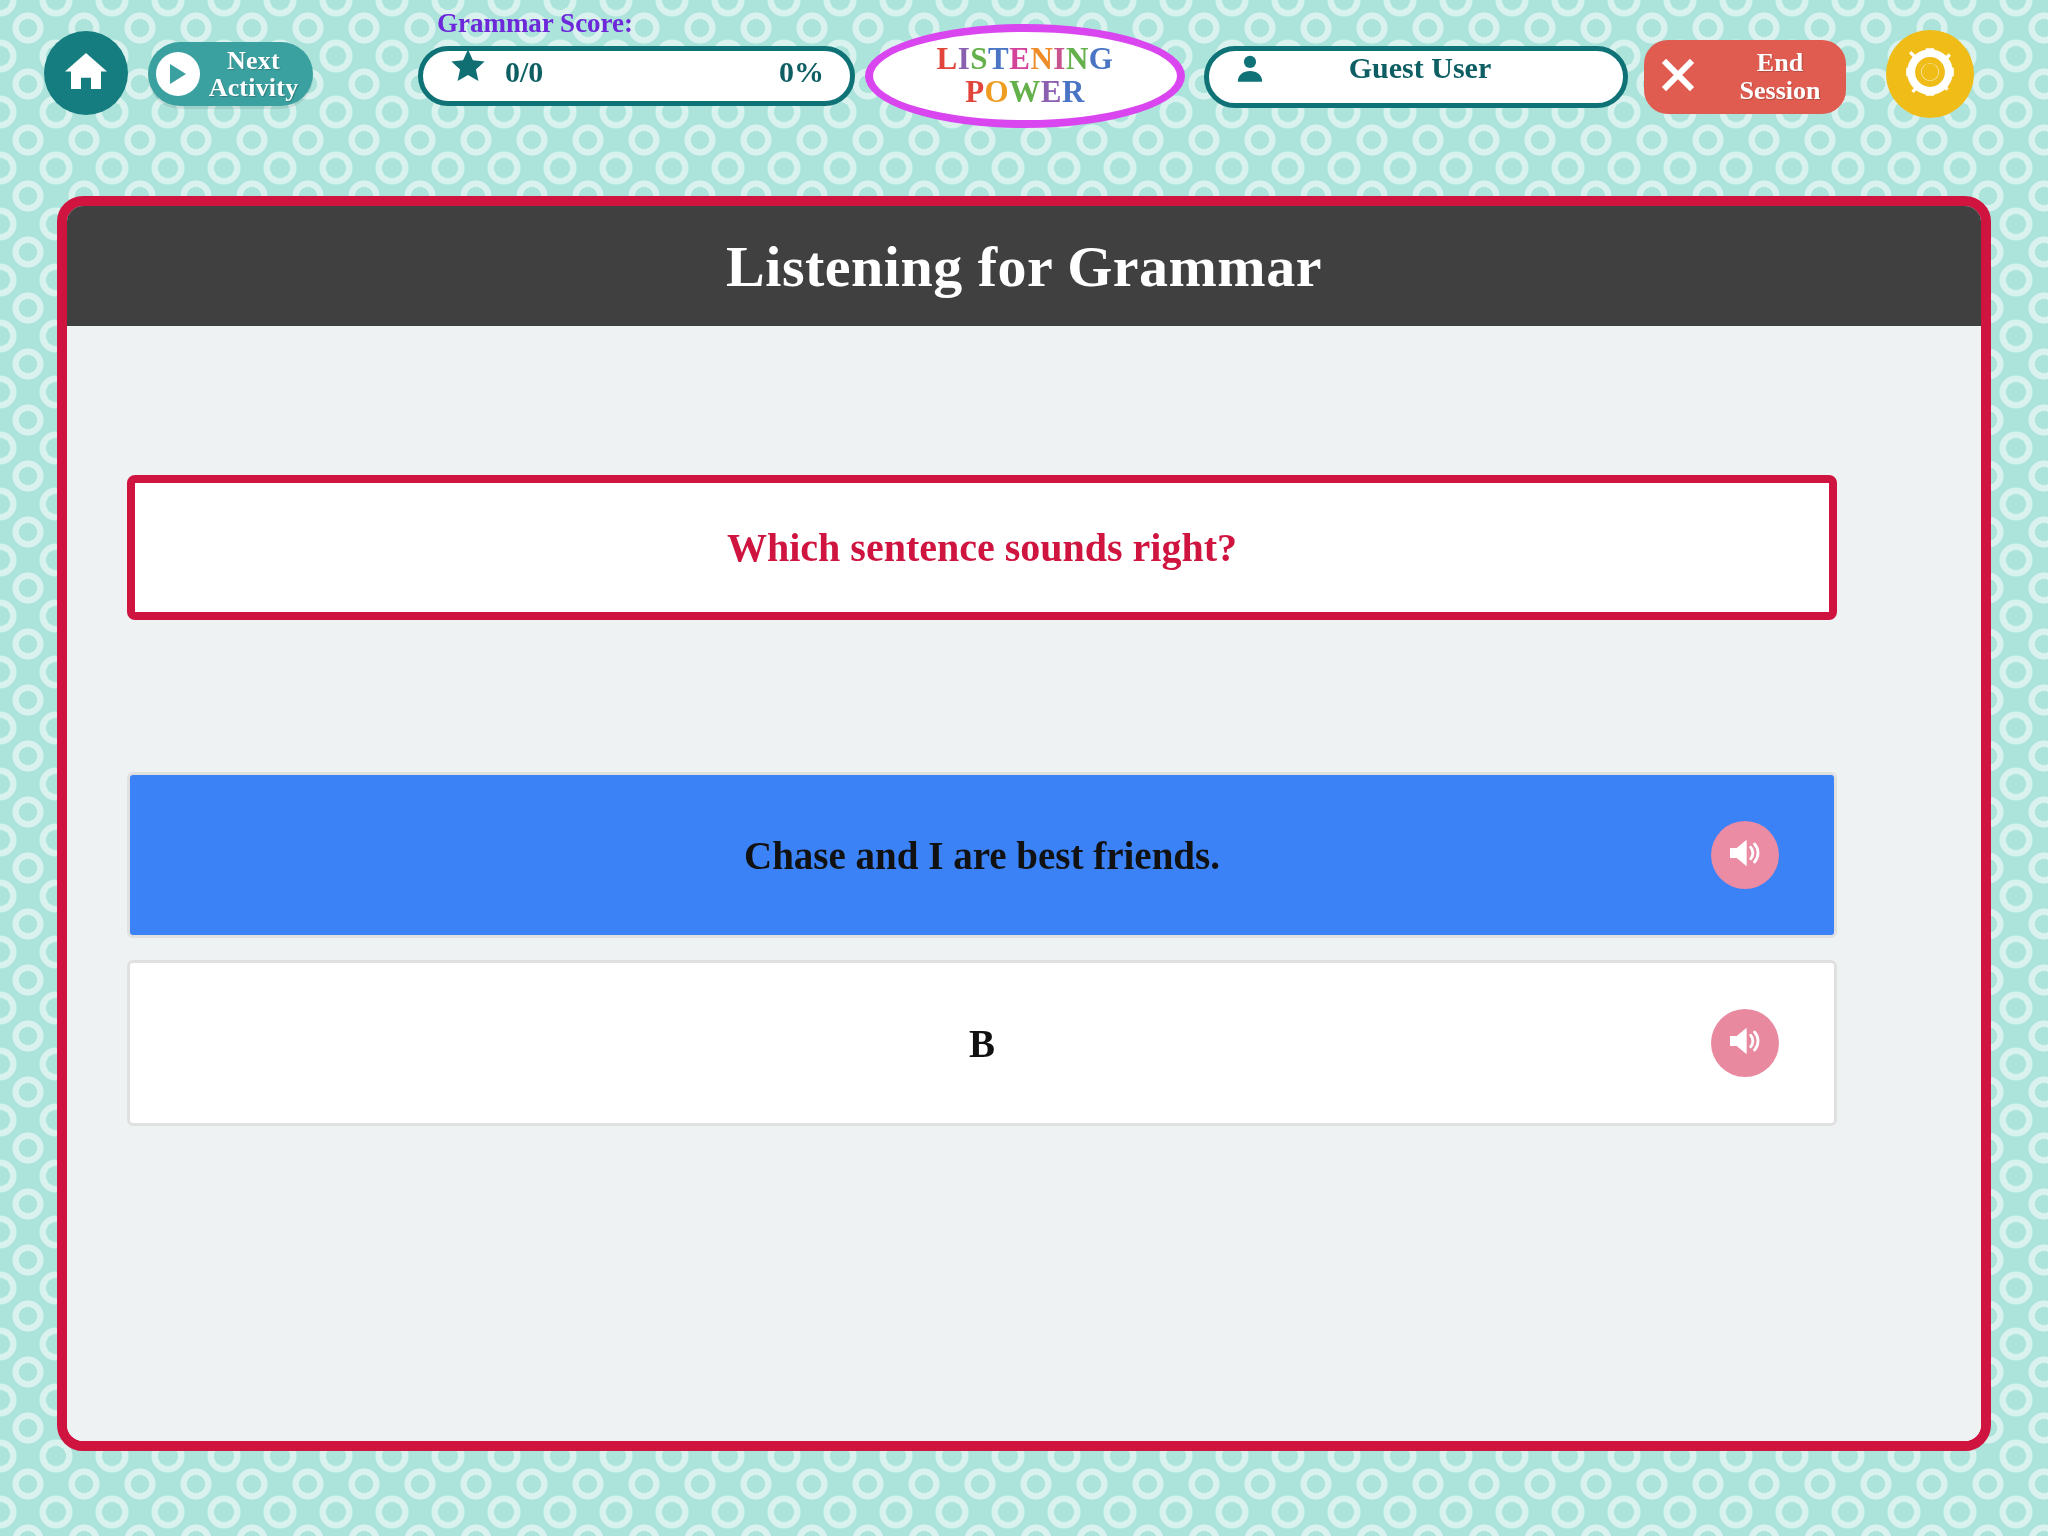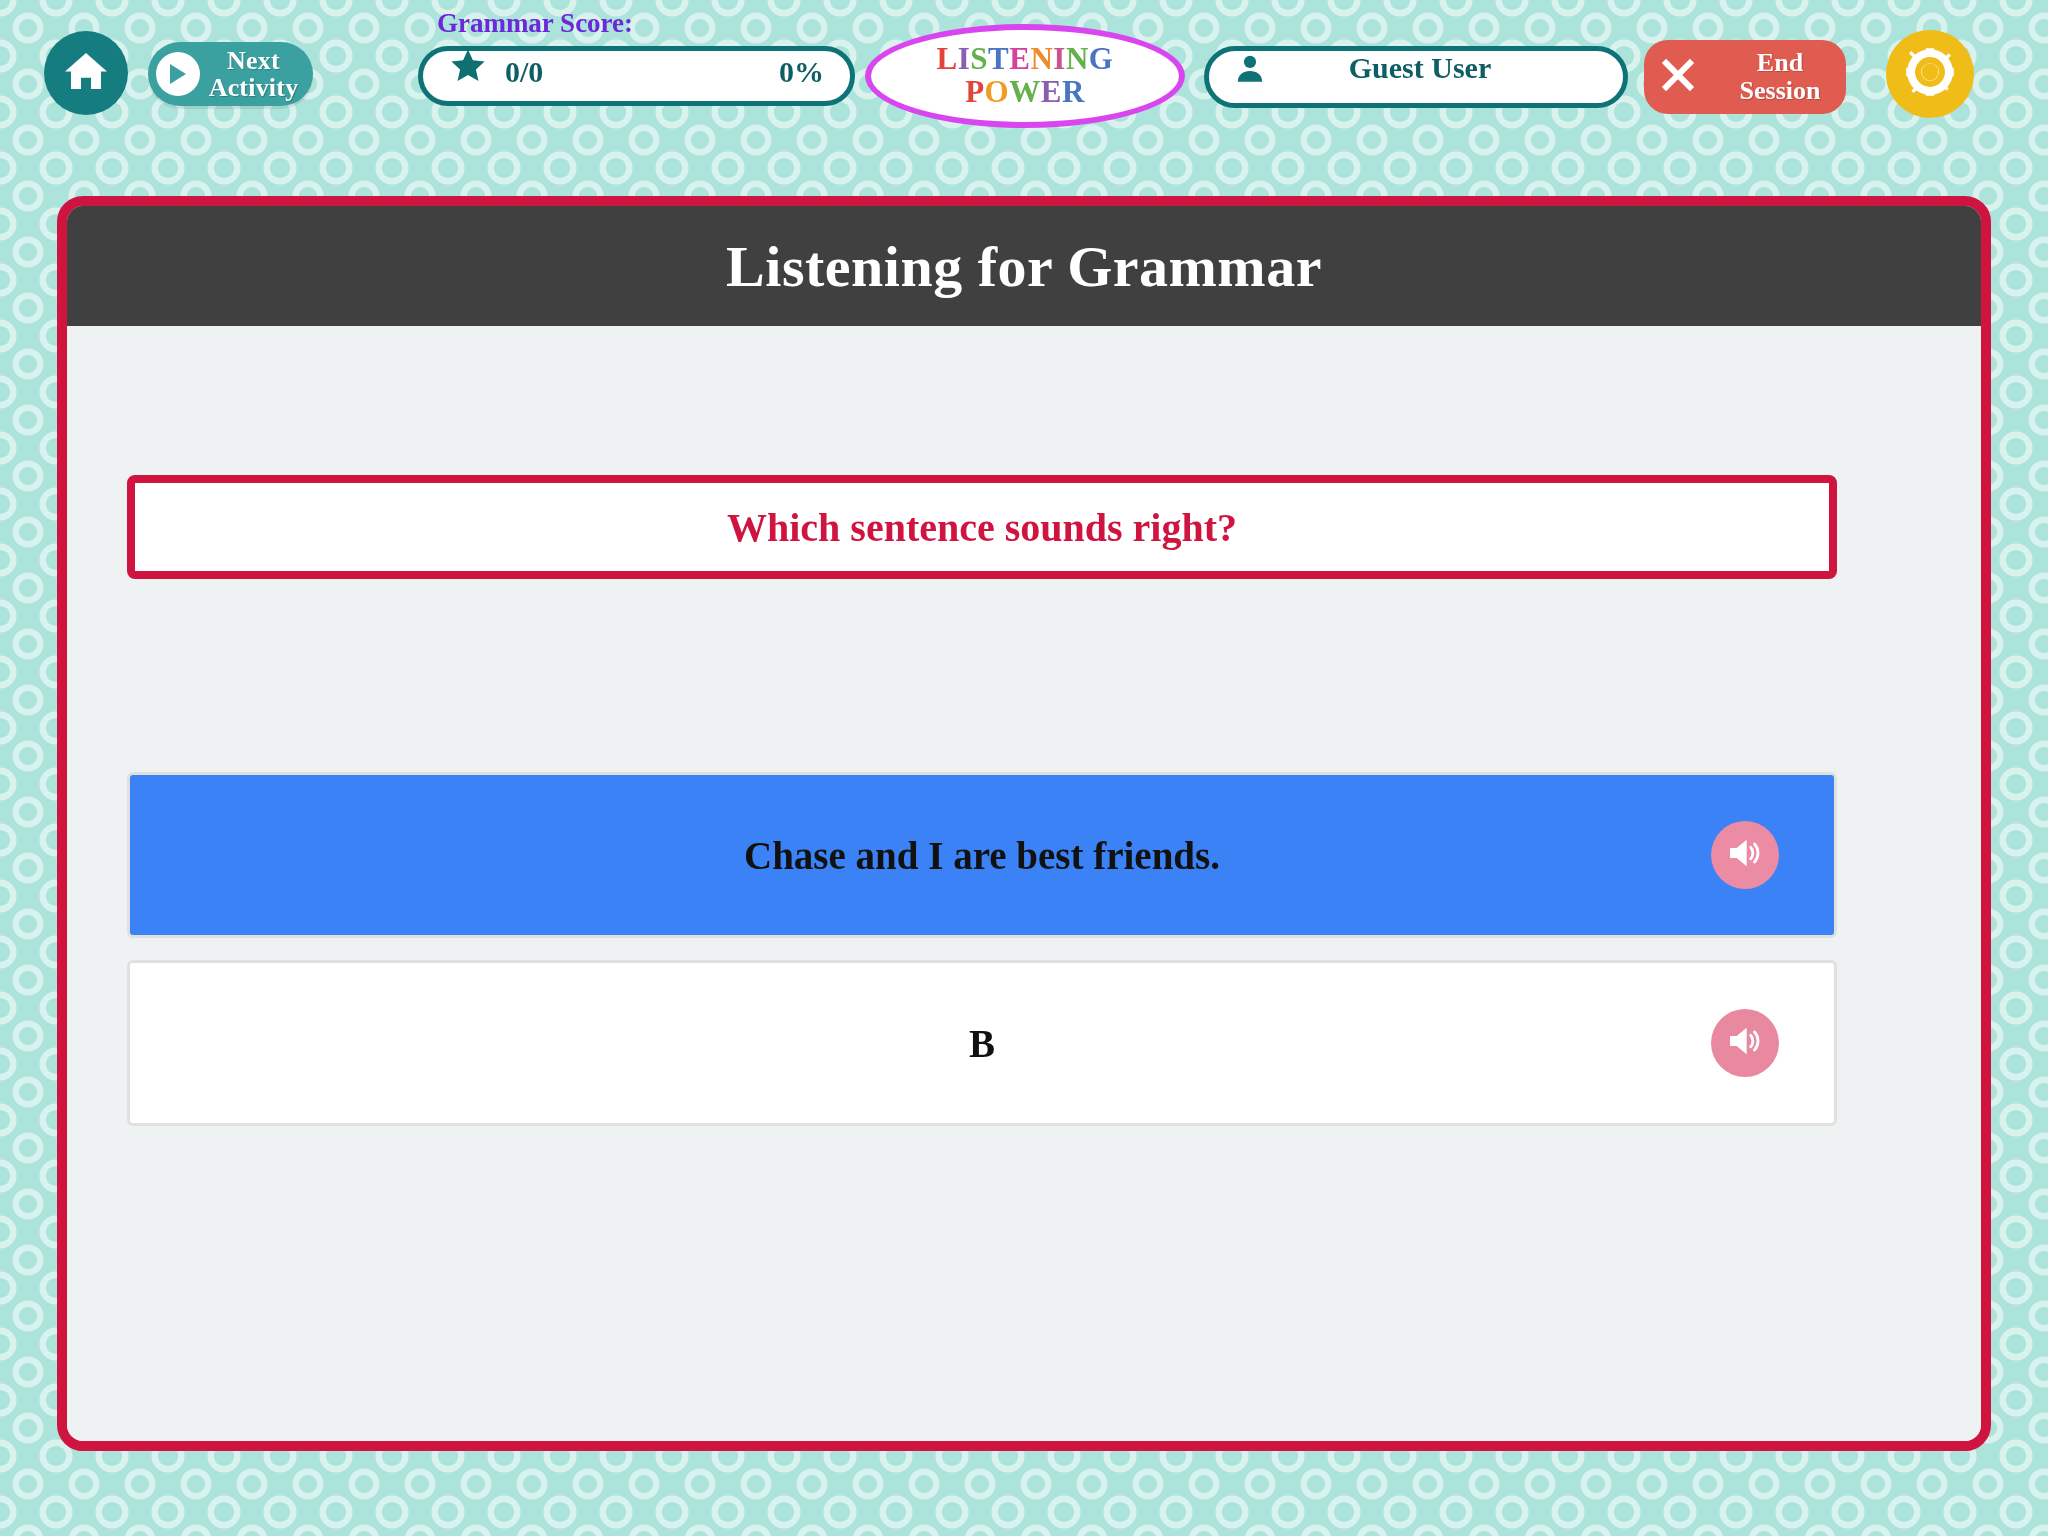--- a/index.html
+++ b/index.html
@@ -54,21 +54,21 @@
   .score-pill{
     position:absolute;left:418px;top:46px;width:437px;height:60px;
     background:#ffffff;border:5px solid #0f7277;border-radius:32px;
     display:flex;align-items:flex-end;box-sizing:border-box;padding:12px 26px;
   }
   .score-pill .star{flex:0 0 auto;margin-right:18px;}
   .score-frac{color:#0e5f63;font-weight:bold;font-size:30px;flex:1;}
   .score-pct{color:#0e5f63;font-weight:bold;font-size:30px;}
   .logo-oval{
     position:absolute;left:865px;top:24px;width:320px;height:104px;
-    background:#ffffff;border:6px solid #d946ef;border-radius:50%/50%;
+    background:#ffffff;border:8px solid #d946ef;border-radius:50%/50%;
     box-sizing:border-box;display:flex;flex-direction:column;
     align-items:center;justify-content:center;line-height:1.05;
   }
   .logo-oval .logo-line{font-weight:bold;font-size:31px;letter-spacing:.5px;}
   .user-pill{
     position:absolute;left:1204px;top:46px;width:424px;height:62px;
     background:#ffffff;border:5px solid #0f7277;border-radius:34px;
     display:flex;align-items:flex-start;box-sizing:border-box;padding:0 24px;cursor:pointer;
   }
   .user-pill .user-name{
@@ -103,21 +103,21 @@
   .hear-again{
     position:absolute;left:24px;top:25px;width:300px;height:76px;
     background:#a9cade;border-radius:38px;display:flex;align-items:center;cursor:pointer;
   }
   .hear-again .ha-label{
     color:#ffffff;font-weight:bold;font-size:33px;margin-left:8px;
     text-shadow:1px 1px 1px rgba(0,0,0,.12);
   }
   .hear-again .ha-icon{margin-left:22px;flex:0 0 auto;}
   .question-box{
-    position:absolute;left:60px;top:149px;width:1710px;height:104px;
+    position:absolute;left:60px;top:149px;width:1710px;height:145px;
     background:#ffffff;border:8px solid #cf1440;border-radius:8px;
     box-sizing:border-box;display:flex;align-items:center;justify-content:center;
   }
   .question-text{color:#cf1440;font-weight:bold;font-size:40px;}
   .options{position:absolute;left:60px;top:446px;width:1710px;}
   .option-row{
     position:relative;width:1710px;height:166px;box-sizing:border-box;
     border:3px solid #e0e0e0;border-radius:6px;
     display:flex;align-items:center;justify-content:center;cursor:pointer;
   }

